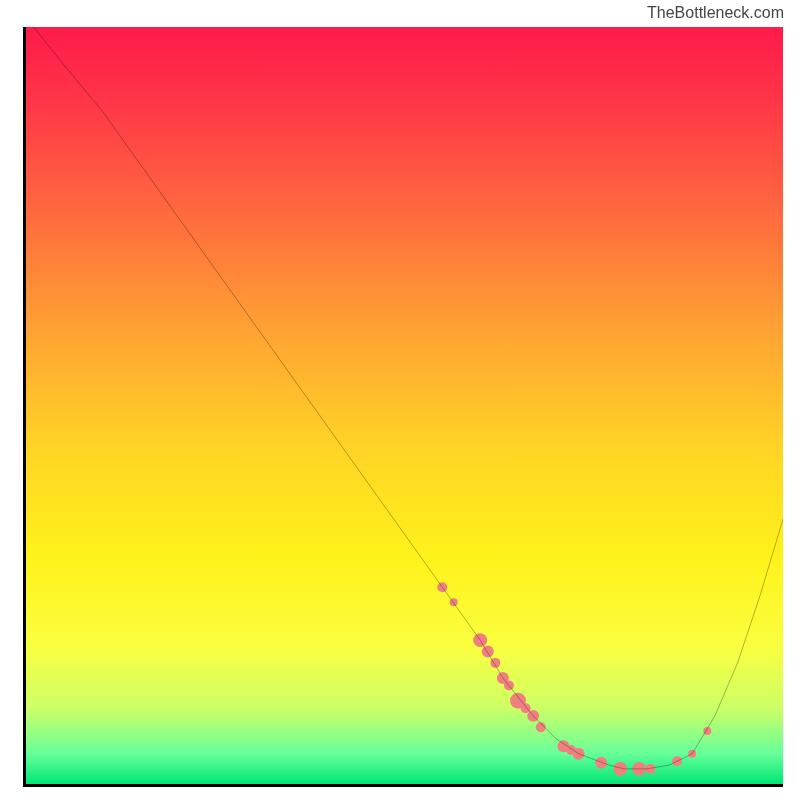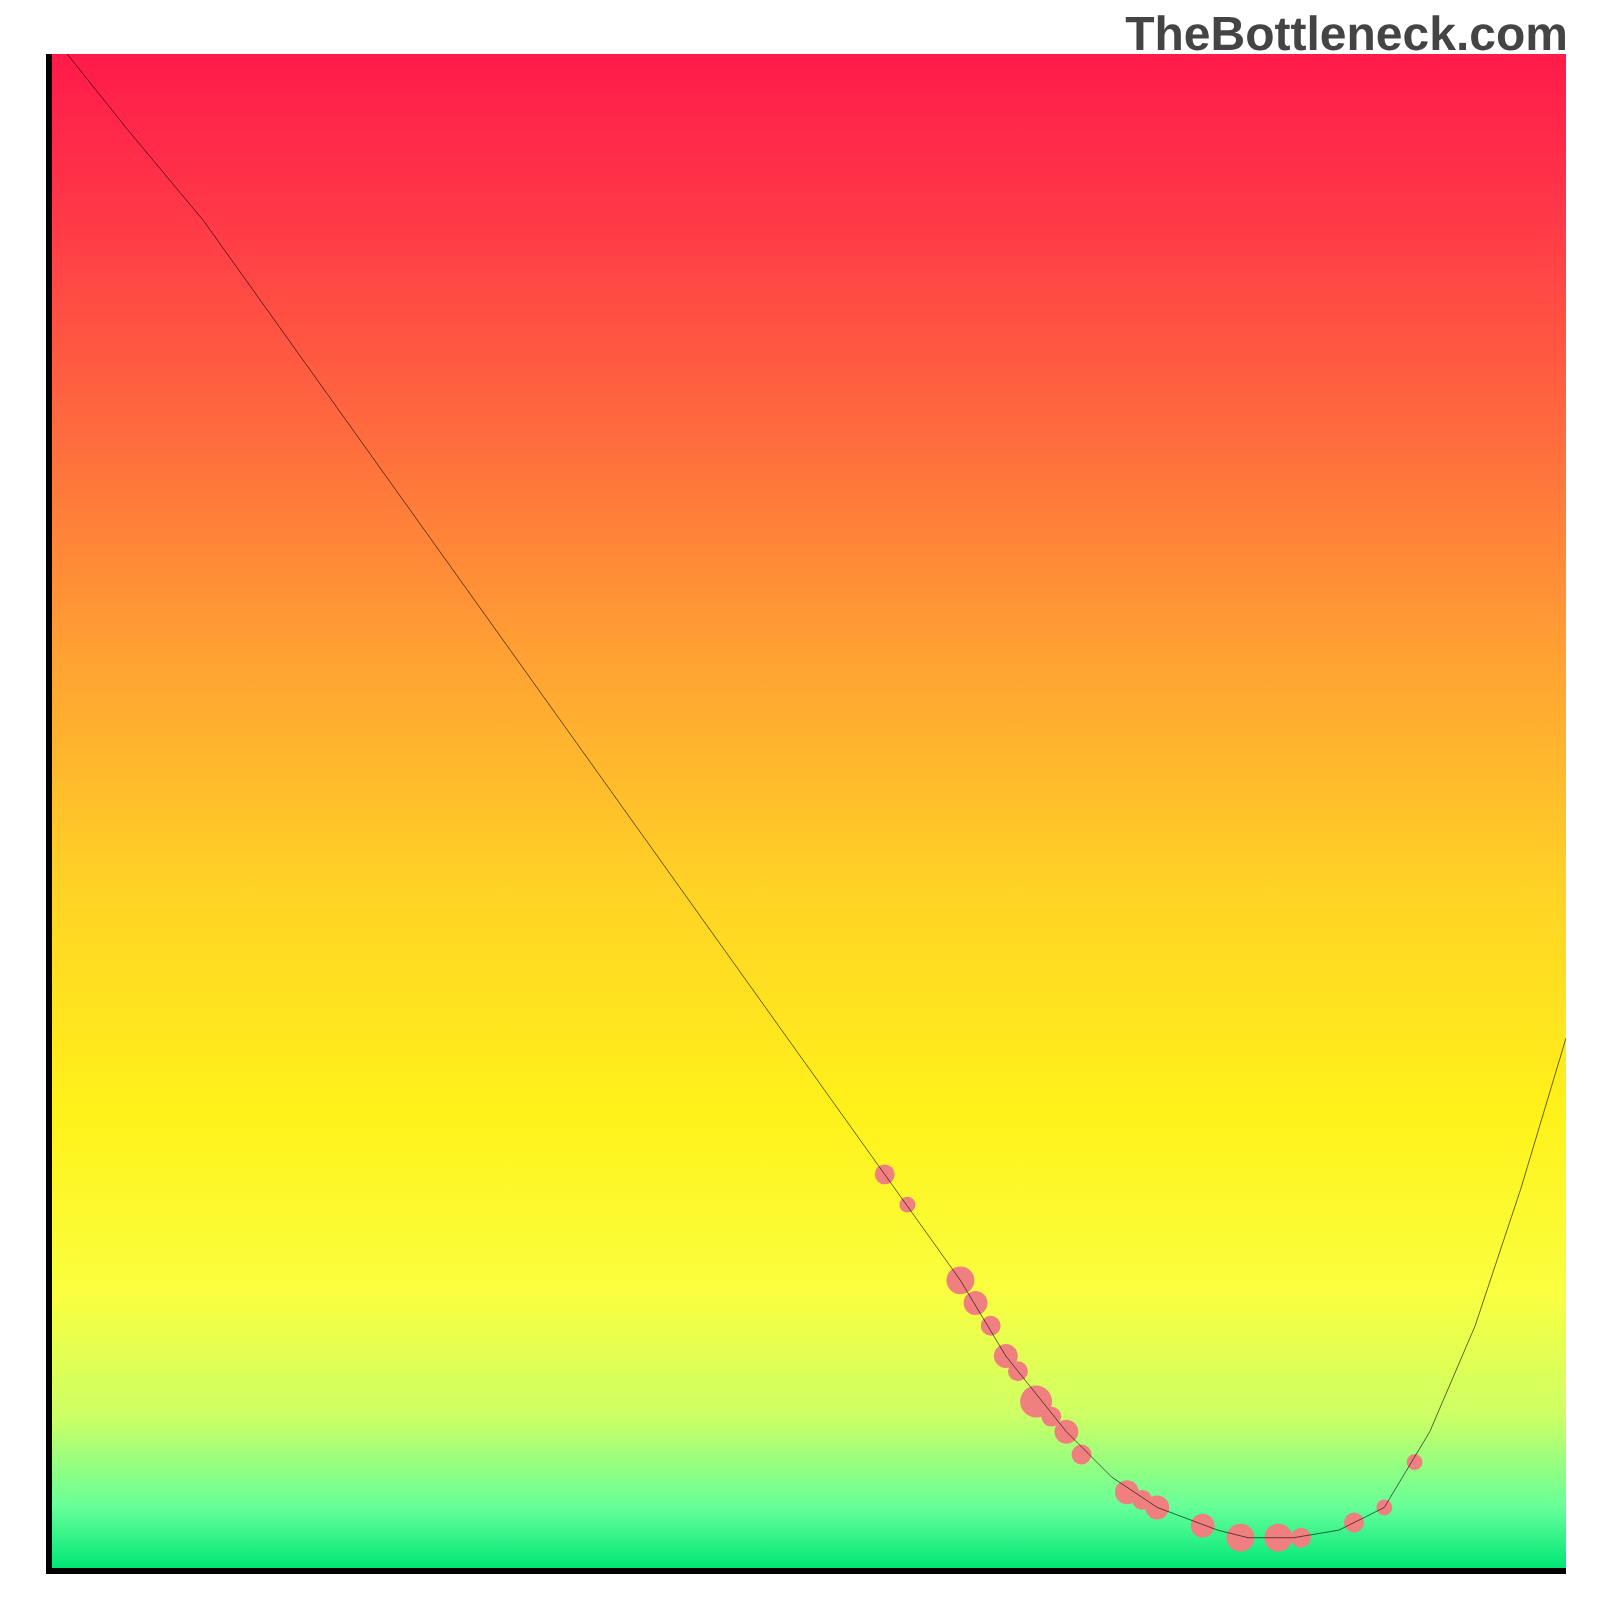--- a/index.html
+++ b/index.html
@@ -8,24 +8,23 @@
     height: 800px;
     background: white;
     font-family: Arial, sans-serif;
     position: relative;
     overflow: hidden;
   }
   .attribution {
     position: absolute;
     top: 4px;
     right: 16px;
-    font-size: 24px;
+    font-size: 16px;
     color: #444;
     z-index: 10;
-    font-weight: bold;
   }
   .plot-area {
     position: absolute;
     left: 23px;
     top: 27px;
     width: 760px;
     height: 760px;
     border-left: 3px solid black;
     border-bottom: 3px solid black;
   }

